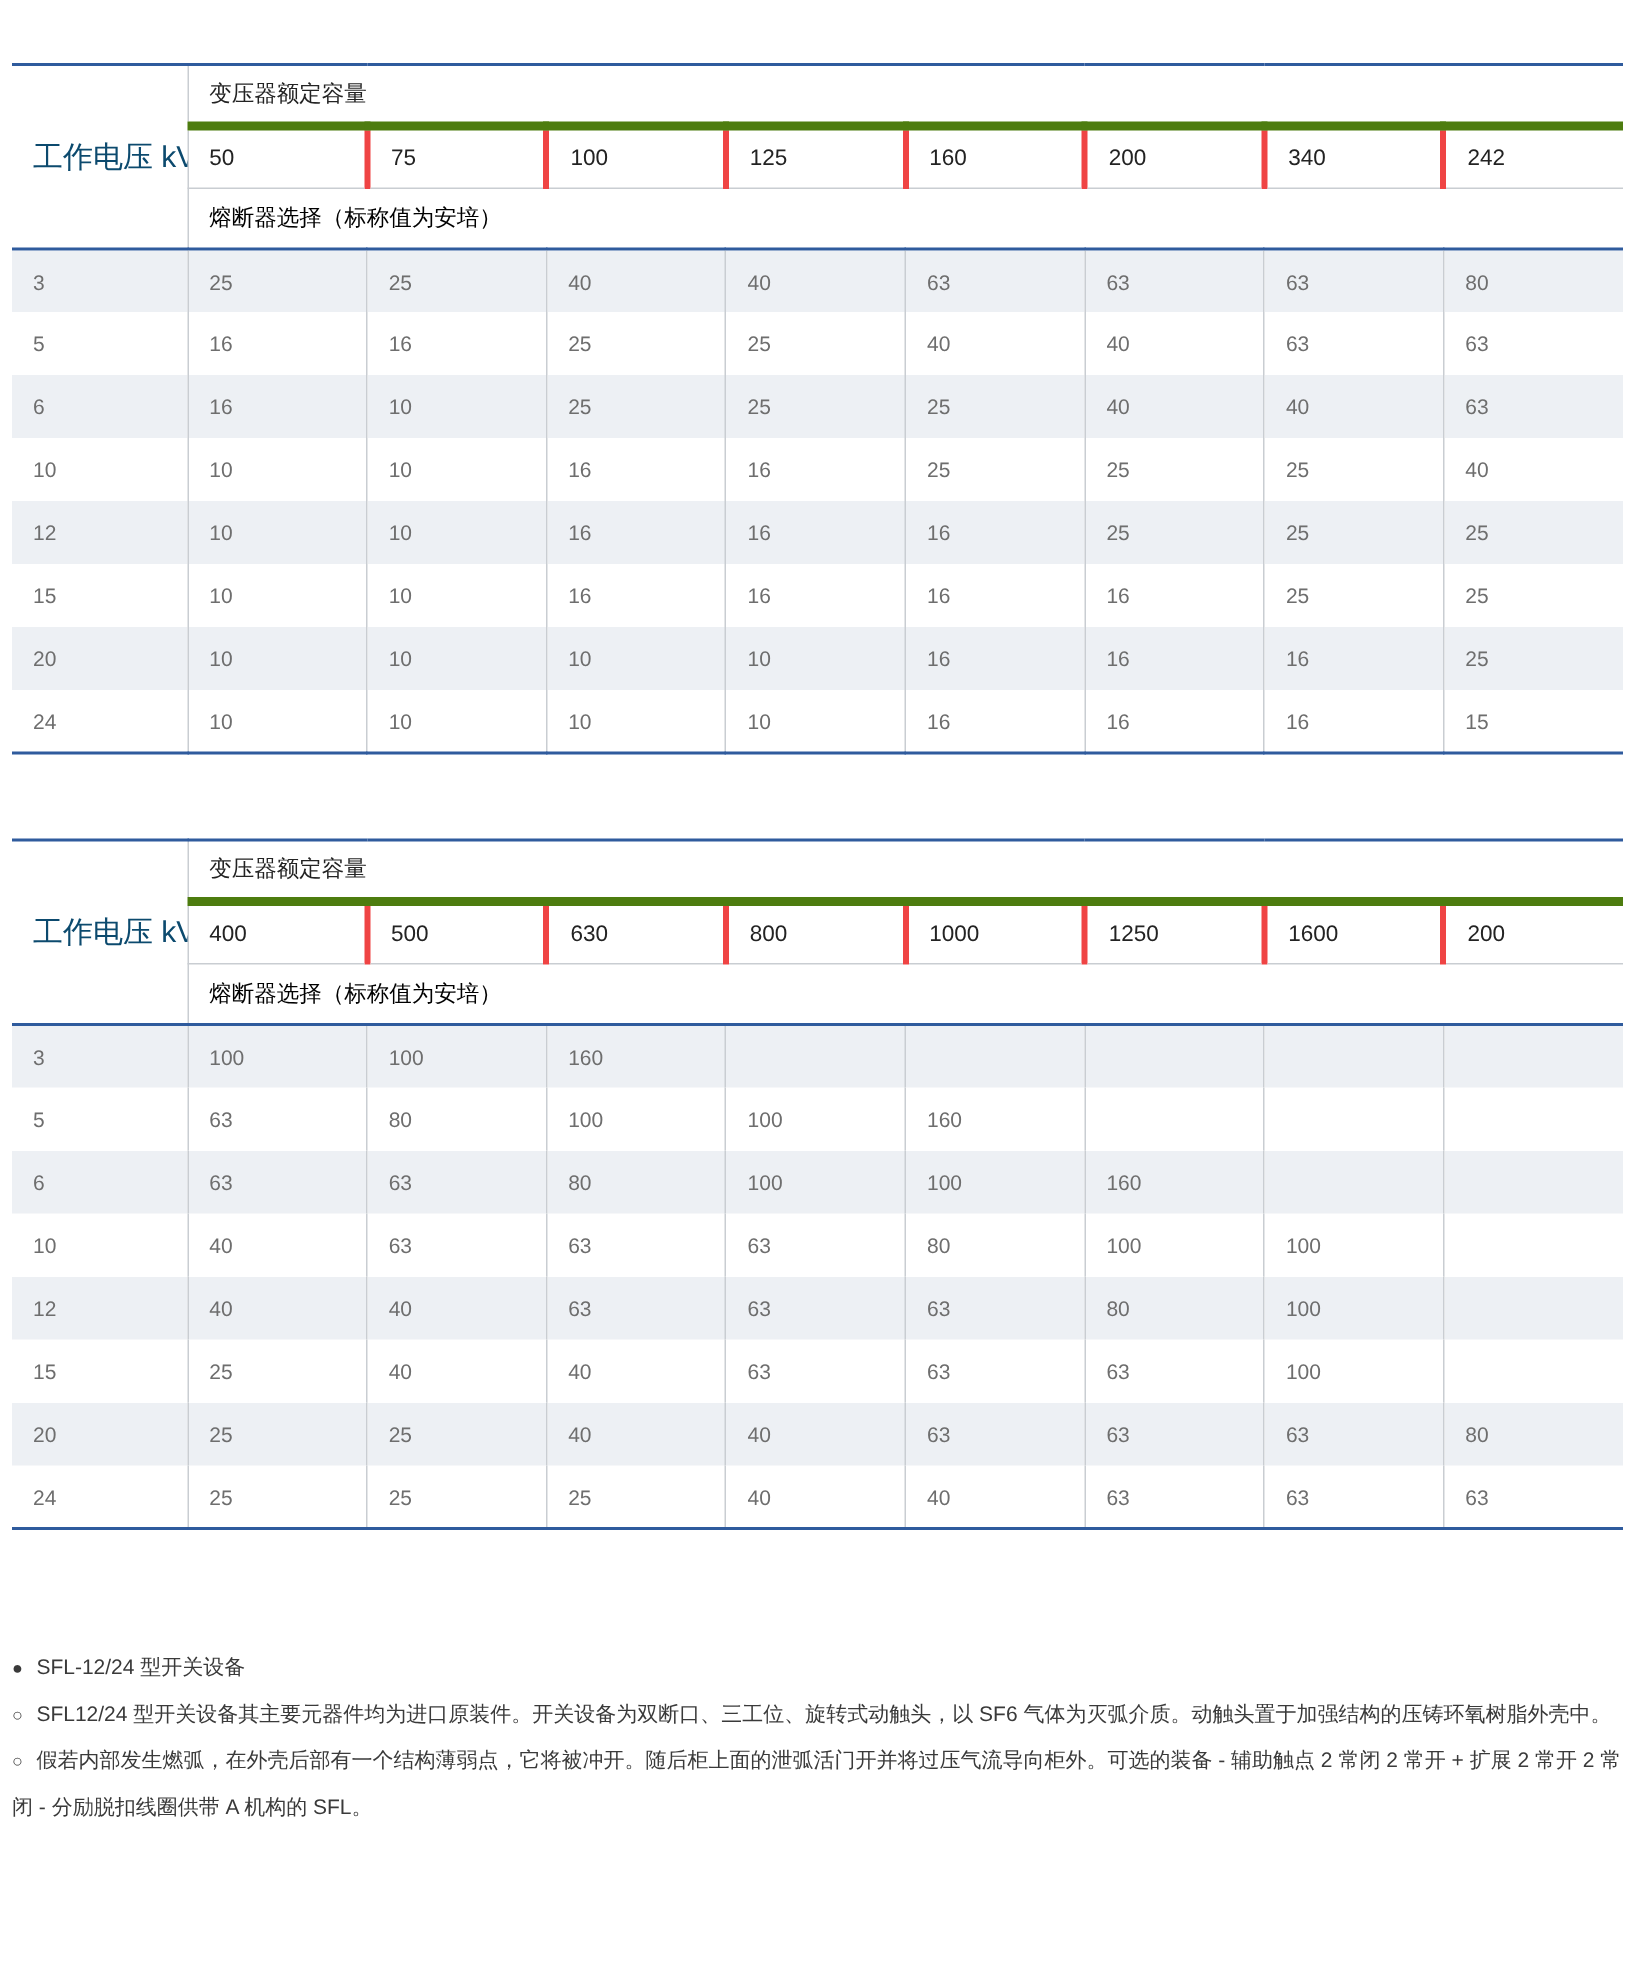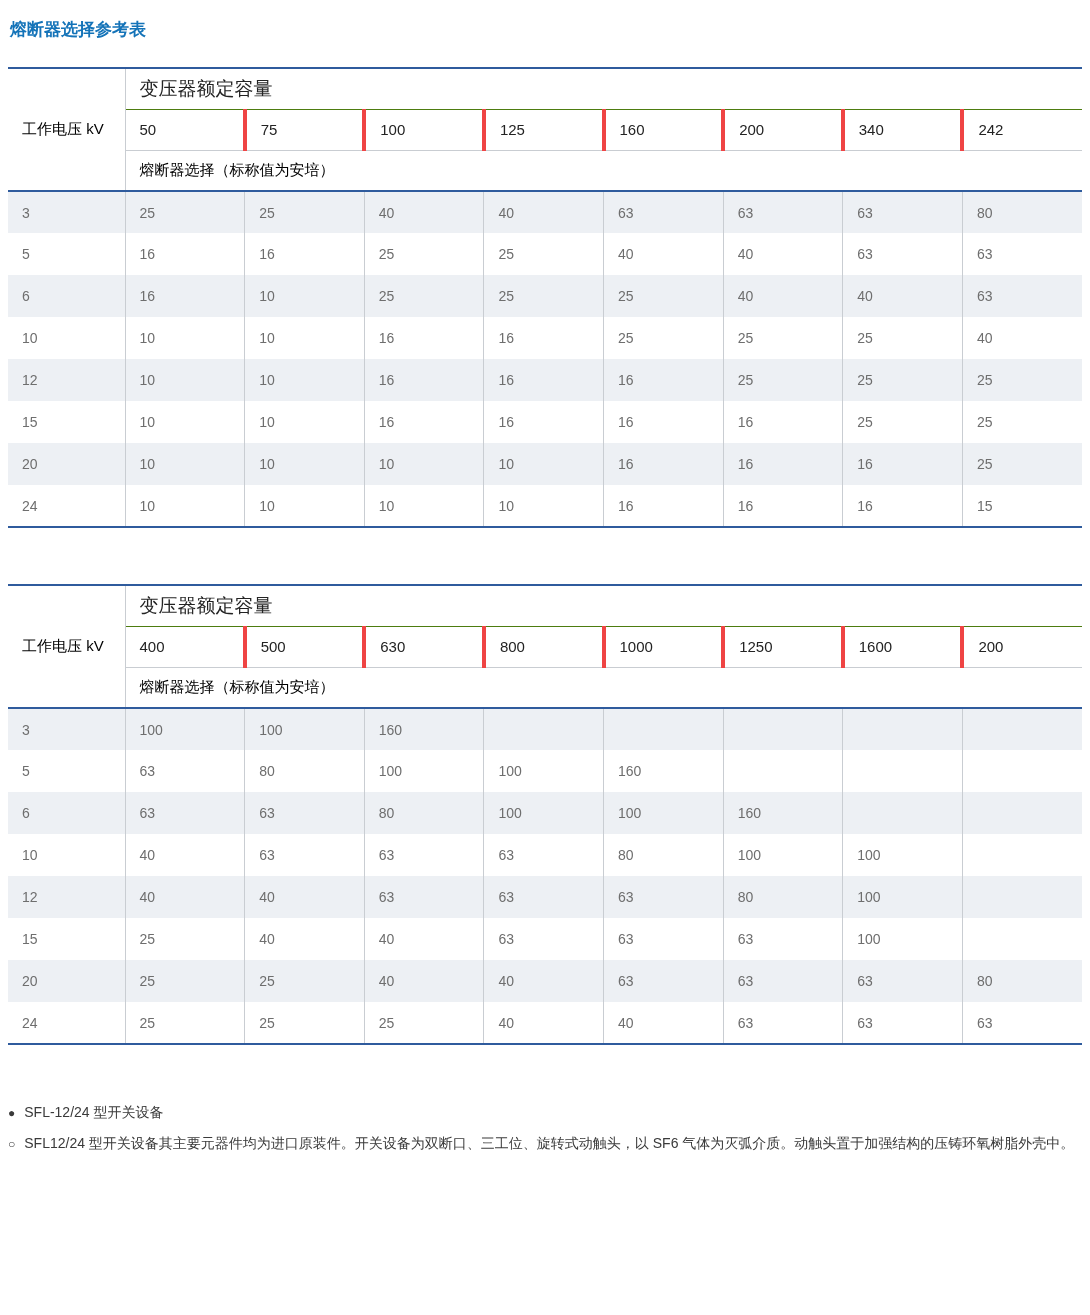--- a/index.html
+++ b/index.html
@@ -33,47 +33,46 @@
     font-weight: normal;
     text-align: left;
     padding: 0 0 0 14px;
     overflow: hidden;
     white-space: nowrap;
   }
   thead tr { height: 41px; }
   tbody tr { height: 42px; }
   col.col-voltage { width: 117px; }
 
-  .corner       { border-right: 1px solid #c9cdd2; font-size: 15px; color: #000000; }
-  .cap-header   { border-bottom: 1px solid #4d7c0f; font-size: 19px; color: #232323; }
+  .corner       { border-right: 1px solid #c9cdd2; font-size: 20px; color: #0c4a6e; }
+  .cap-header   { border-bottom: 6px solid #4d7c0f; font-size: 15px; color: #232323; }
   .cap-val      { border-right: 4px solid #ef4444; border-bottom: 1px solid #c9cdd2; font-size: 15px; color: #232323; }
   .cap-val.last { border-right: none; }
   .fuse-header  { font-size: 15px; color: #000000; }
 
   tbody th, tbody td { border-right: 1px solid #c9cdd2; font-size: 14px; color: #6e6e6e; }
   tbody tr > *:last-child { border-right: none; }
   tbody tr:nth-child(odd) { background: #edf0f4; }
 
-  .notes { margin-top: 52px; width: 1074px; }
+  .notes { margin-top: 76px; width: 1074px; }
   .note {
     font-size: 14px;
     color: #3a3a3a;
     line-height: 30px;
   }
   .bullet {
     display: inline-block;
     margin-right: 9px;
     font-size: 12px;
   }
 </style>
 </head>
 <body>
 
 <div class="page">
-  <h1 class="title">熔断器选择参考表</h1>
   <div id="tables-container">
       <table class="fuse-table">
         <colgroup>
           <col class="col-voltage">
           <col>
           <col>
           <col>
           <col>
           <col>
           <col>
@@ -309,14 +308,15 @@
             <td>63</td>
             <td>63</td>
             <td>63</td>
           </tr>
         </tbody>
       </table>
     </div>
   <div id="notes" class="notes">
       <p class="note"><span class="bullet">●</span><span>SFL-12/24 型开关设备</span></p>
       <p class="note"><span class="bullet">○</span><span>SFL12/24 型开关设备其主要元器件均为进口原装件。开关设备为双断口、三工位、旋转式动触头，以 SF6 气体为灭弧介质。动触头置于加强结构的压铸环氧树脂外壳中。</span></p>
+      <p class="note"><span class="bullet">○</span><span>假若内部发生燃弧，在外壳后部有一个结构薄弱点，它将被冲开。随后柜上面的泄弧活门开并将过压气流导向柜外。可选的装备 - 辅助触点 2 常闭 2 常开 + 扩展 2 常开 2 常闭 - 分励脱扣线圈供带 A 机构的 SFL。</span></p>
     </div>
 </div>
 
 </body></html>

